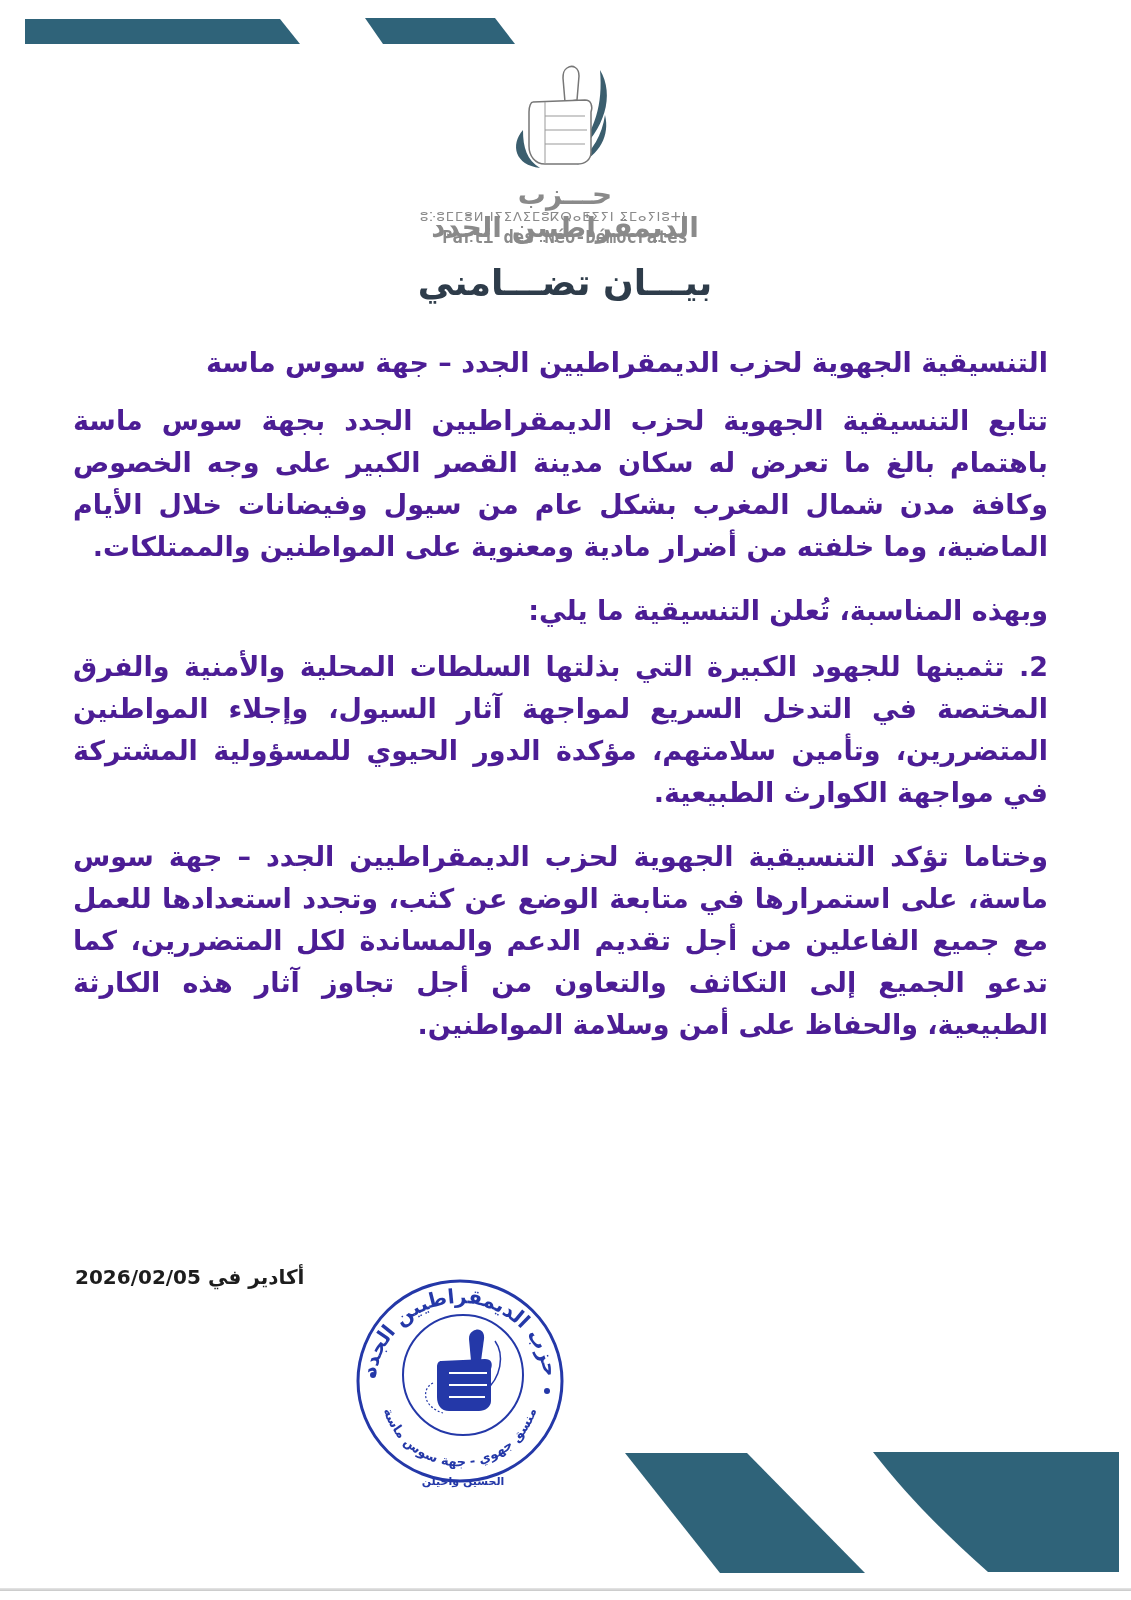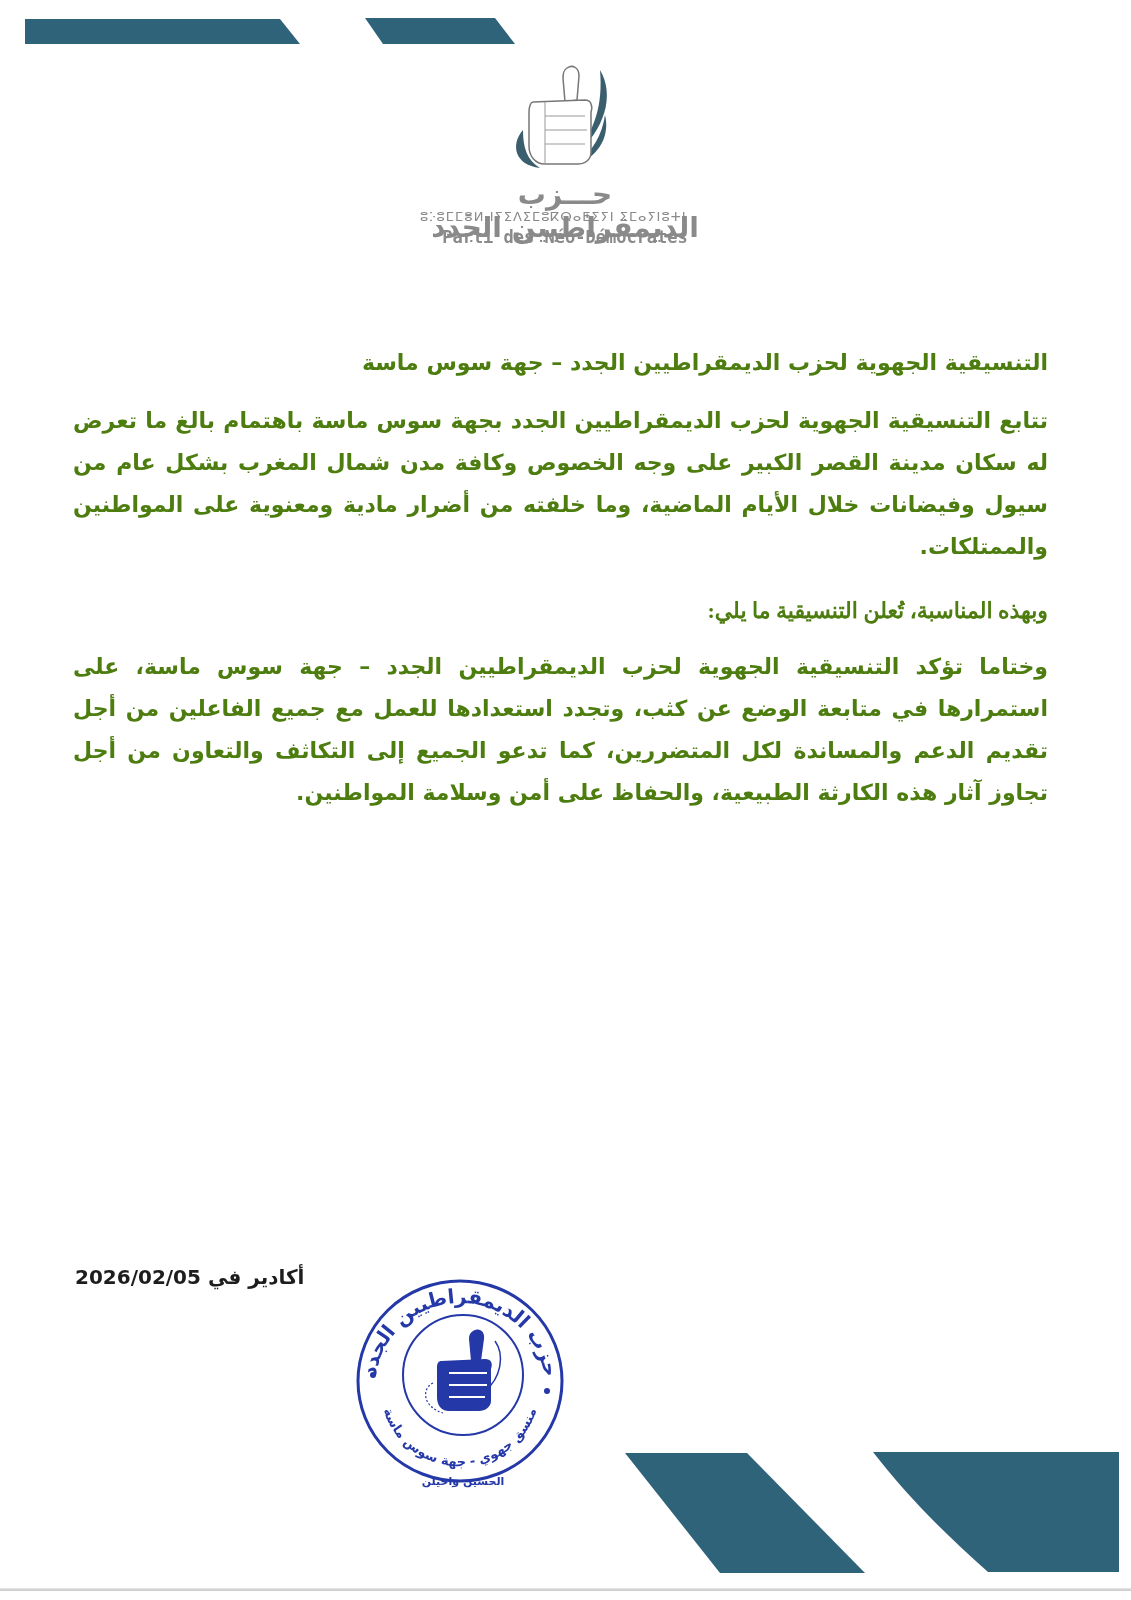--- a/index.html
+++ b/index.html
@@ -11,24 +11,24 @@
     .logo-mark { position: absolute; left: 505px; top: 60px; width: 110px; height: 115px; }
     .party-ar { position: absolute; left: 420px; top: 178px; width: 290px; text-align: center; direction: rtl;
       font-family: "DejaVu Sans", sans-serif; font-size: 28px; color: #8a8a8a; font-weight: bold; letter-spacing: 1px; }
     .party-tfng { position: absolute; left: 420px; top: 209px; width: 290px; 
       font-family: "DejaVu Sans", sans-serif; font-size: 13px; color: #8a8a8a; letter-spacing: 1px; }
     .party-fr { position: absolute; left: 420px; top: 227px; width: 290px; text-align: center;
       font-family: "DejaVu Sans Mono", monospace; font-size: 17px; font-weight: bold; color: #8a8a8a; }
     .doc-title { position: absolute; left: 400px; top: 262px; width: 330px; text-align: center; direction: rtl;
       font-family: "DejaVu Sans", sans-serif; font-size: 36px; font-weight: bold; color: #2e3c4a; letter-spacing: 2px; }
     .content { position: absolute; left: 73px; top: 342px; width: 975px; direction: rtl; text-align: justify;
-      font-family: "DejaVu Sans", sans-serif; color: #4d7c0f; font-weight: bold; font-size: 22px; line-height: 42px; }
+      font-family: "DejaVu Sans", sans-serif; color: #4c1d95; font-weight: bold; font-size: 27px; line-height: 42px; }
     .content p { margin: 0 0 22px 0; }
     .content .heading { margin-bottom: 16px; }
-    .content .announce { margin-bottom: 14px; font-family: Liberation Serif, serif; }
+    .content .announce { margin-bottom: 14px; }
     .item-num { unicode-bidi: isolate; }
     .date-line { position: absolute; left: 75px; top: 1265px; direction: rtl; text-align: center;
       font-family: "DejaVu Sans", sans-serif; font-weight: bold; font-size: 20px; color: #1d1d1d; }
     .stamp { position: absolute; left: 345px; top: 1263px; width: 230px; height: 230px; }
   </style>
 </head>
 <body>
 
 <div class="page">
 
@@ -55,25 +55,30 @@
       <path d="M28,42 L80,40 C86,40 88,46 86,52 L86,92 C86,100 80,104 72,104 L40,104 C30,104 24,96 24,86 L24,52 C24,46 26,42 28,42 Z" fill="#ffffff" stroke="#777" stroke-width="1.5"></path>
       <path d="M40,56 L80,56 M40,70 L82,70 M40,84 L80,84" stroke="#999" stroke-width="1.2" fill="none"></path>
       <path d="M40,42 L40,104" stroke="#999" stroke-width="1" fill="none"></path>
     </svg>
   </div>
 
   <div class="party-ar">حـــزب الديمقراطيين الجدد</div>
   <div class="party-tfng">ⵓⴾⵓⵎⵎⴻⵍ ⵏⵢⵉⴷⵉⵎⵓⴽⵕⴰⵟⵉⵢⵏ ⵉⵎⴰⵢⵏⵓⵜⵏ</div>
   <div class="party-fr">Parti des Néo-Démocrates</div>
 
+  <div class="doc-title">بيـــان تضـــامني</div>
 
   <div class="content">
     <p class="heading">التنسيقية الجهوية لحزب الديمقراطيين الجدد – جهة سوس ماسة</p>
     <p>تتابع التنسيقية الجهوية لحزب الديمقراطيين الجدد بجهة سوس ماسة باهتمام بالغ ما تعرض له سكان مدينة القصر الكبير على وجه الخصوص وكافة مدن شمال المغرب بشكل عام من سيول وفيضانات خلال الأيام الماضية، وما خلفته من أضرار مادية ومعنوية على المواطنين والممتلكات.</p>
     <p class="announce">وبهذه المناسبة، تُعلن التنسيقية ما يلي:</p>
+    <p>
+      <span class="item-num">2.</span>
+      <span>تثمينها للجهود الكبيرة التي بذلتها السلطات المحلية والأمنية والفرق المختصة في التدخل السريع لمواجهة آثار السيول، وإجلاء المواطنين المتضررين، وتأمين سلامتهم، مؤكدة الدور الحيوي للمسؤولية المشتركة في مواجهة الكوارث الطبيعية.</span>
+    </p>
     <p>وختاما تؤكد التنسيقية الجهوية لحزب الديمقراطيين الجدد – جهة سوس ماسة، على استمرارها في متابعة الوضع عن كثب، وتجدد استعدادها للعمل مع جميع الفاعلين من أجل تقديم الدعم والمساندة لكل المتضررين، كما تدعو الجميع إلى التكاثف والتعاون من أجل تجاوز آثار هذه الكارثة الطبيعية، والحفاظ على أمن وسلامة المواطنين.</p>
   </div>
 
   <div class="date-line">
     <span>أكادير في</span>
     <span style="unicode-bidi:isolate;">2026/02/05</span>
   </div>
 
   <div class="stamp">
     <svg width="230" height="230" viewBox="0 0 230 230">

